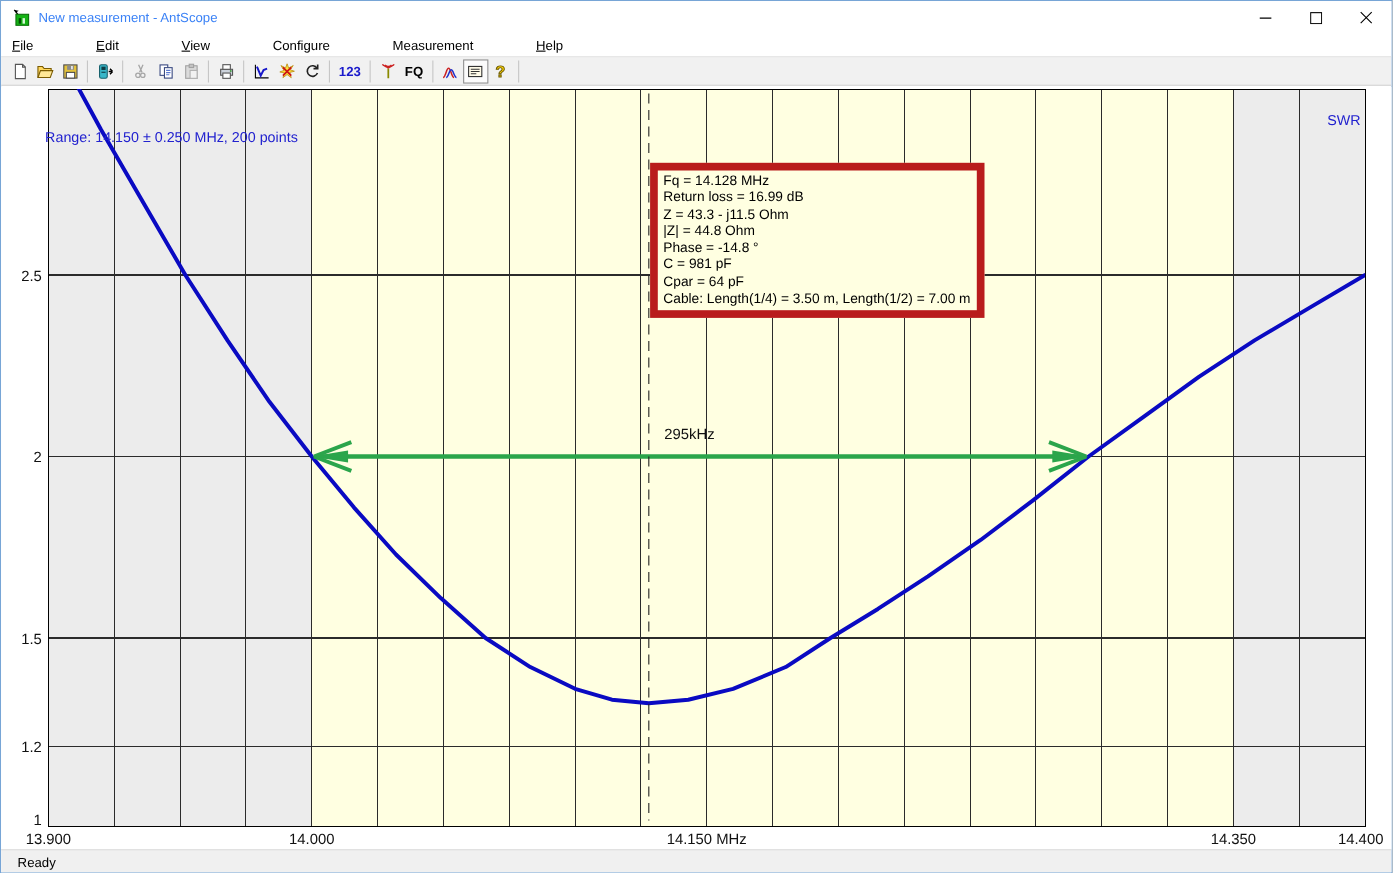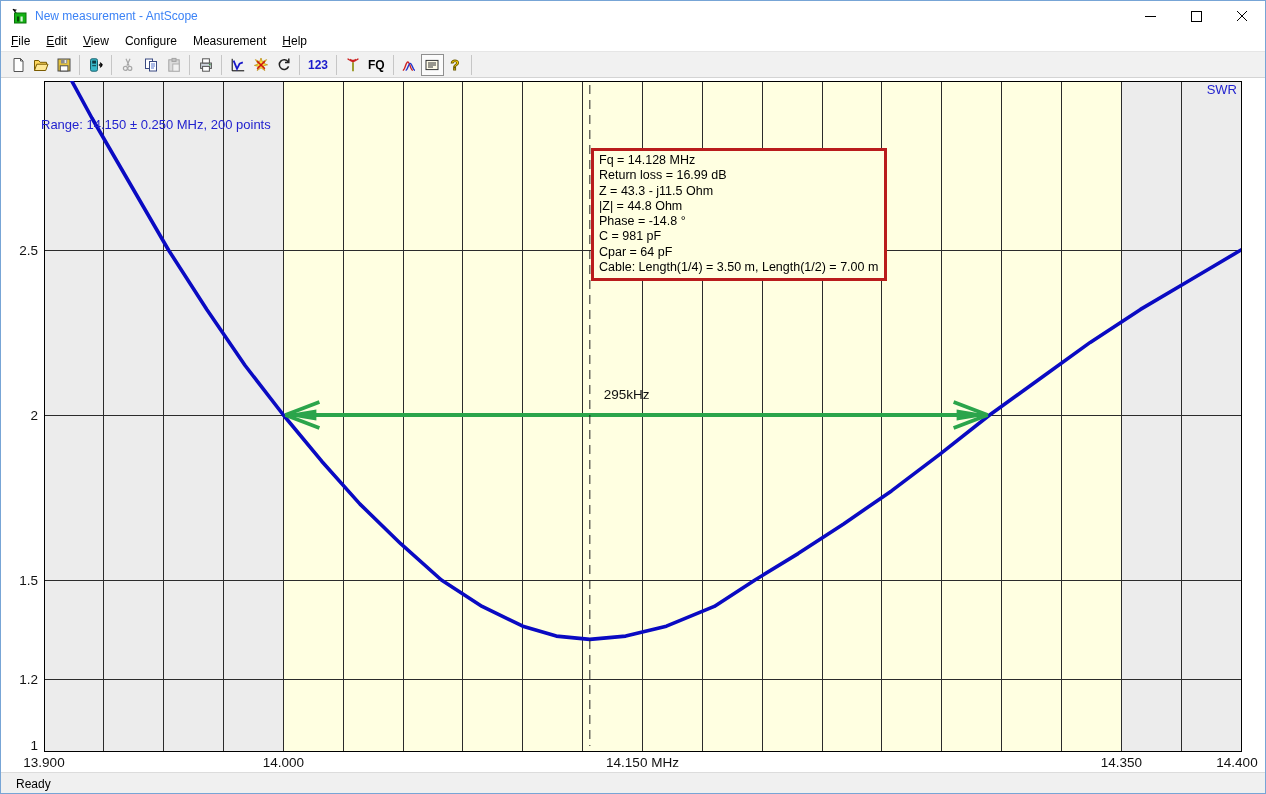--- a/index.html
+++ b/index.html
@@ -8,45 +8,45 @@
     border:1px solid #77a5d6;box-sizing:border-box;overflow:hidden;
     font-family:"Liberation Sans",sans-serif;color:#000;
   }
   
   .titlebar{height:30px;display:flex;align-items:center;background:#fff;}
   .app-icon{width:18px;height:16px;margin:0 7px 0 9px;flex:0 0 auto;}
   .title-text{font-size:12px;color:#3b82f6;flex:1 1 auto;}
   .win-controls{display:flex;height:30px;}
   .win-btn{width:46px;height:30px;display:flex;align-items:center;justify-content:center;}
   
-  .menubar{height:20px;display:flex;align-items:center;background:#fff;font-size:12px;}
+  .menubar{height:20px;display:flex;align-items:center;background:#fff;font-size:12px;gap:41px;}
   .menu-item{padding:2px 8px 3px 8px;cursor:default;}
   .menu-item:first-child{margin-left:2px;}
   
   .toolbar{
     height:27px;background:#f1f1f1;display:flex;align-items:center;
     border-top:1px solid #e6e6e6;border-bottom:1px solid #d4d4d4;
     padding-left:5px;box-sizing:border-box;text-align:center;
   }
   .tb-btn{width:23px;height:22px;display:flex;align-items:center;justify-content:center;border:1px solid transparent;box-sizing:border-box;}
   .tb-btn.text-btn{width:auto;min-width:24px;padding:0 3px;font-size:12px;font-weight:bold;}
   .tb-btn.pressed{background:#fbfbfb;border:1px solid #8f8f8f;}
   .tb-sep{width:1px;height:20px;background:#c6c6c6;margin:0 4px;flex:0 0 auto;}
   
   .chart-area{position:absolute;left:0;top:78px;width:1266px;height:693px;background:#fff;}
   .chart-svg{position:absolute;left:0;top:0;}
   .chart-title{
     position:absolute;left:40px;top:7px;font-size:13px;color:#2222cf;white-space:nowrap;margin-top:31px;
   }
   .chart-ylabel{
-    position:absolute;right:30px;top:3px;font-size:13px;color:#2222cf;
+    position:absolute;right:30px;top:23px;font-size:13px;color:#2222cf;
   }
   .marker-tooltip{
     position:absolute;left:590px;top:69px;width:max-content;
-    background:#ffffe1;border:3px solid #b91c1c;
+    background:#ffffe1;border:7px solid #b91c1c;
     font-size:12.5px;line-height:15.3px;padding:2px 6px 3px 5px;white-space:nowrap;
   }
   
   .statusbar{
     position:absolute;left:0;top:771px;width:100%;height:22px;background:#f0f0f0;
     border-top:1px solid #dcdcdc;font-size:12px;display:flex;align-items:center;
     padding-left:15px;box-sizing:border-box;
   }
   svg text{font-family:"Liberation Sans",sans-serif;}
 </style>

